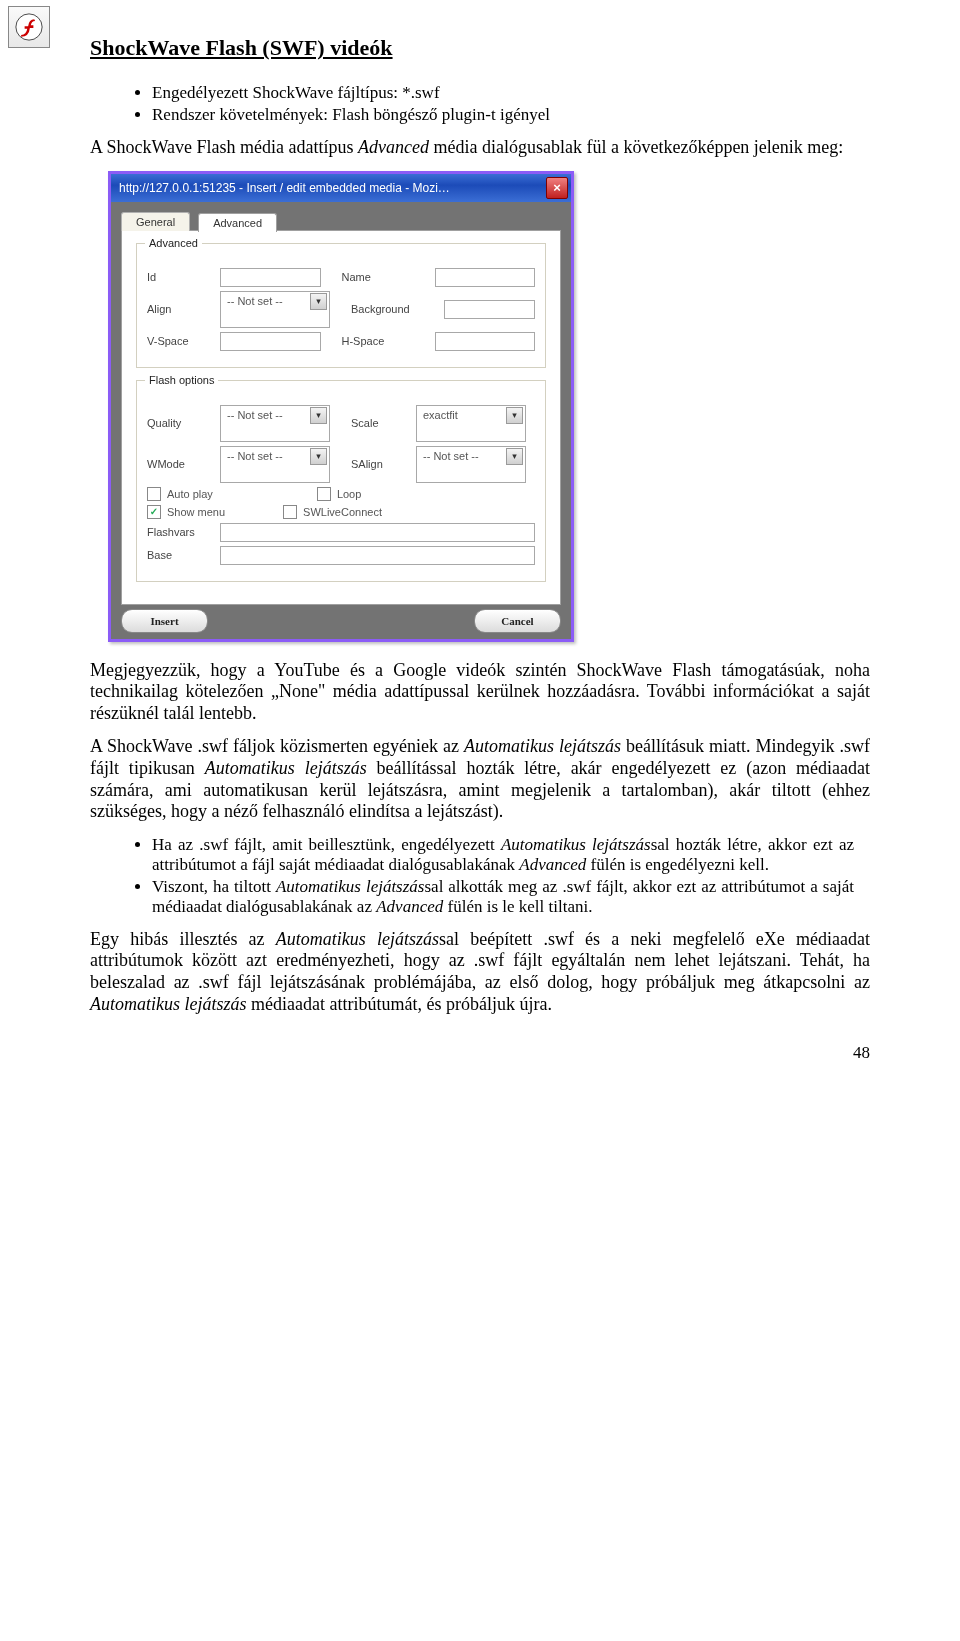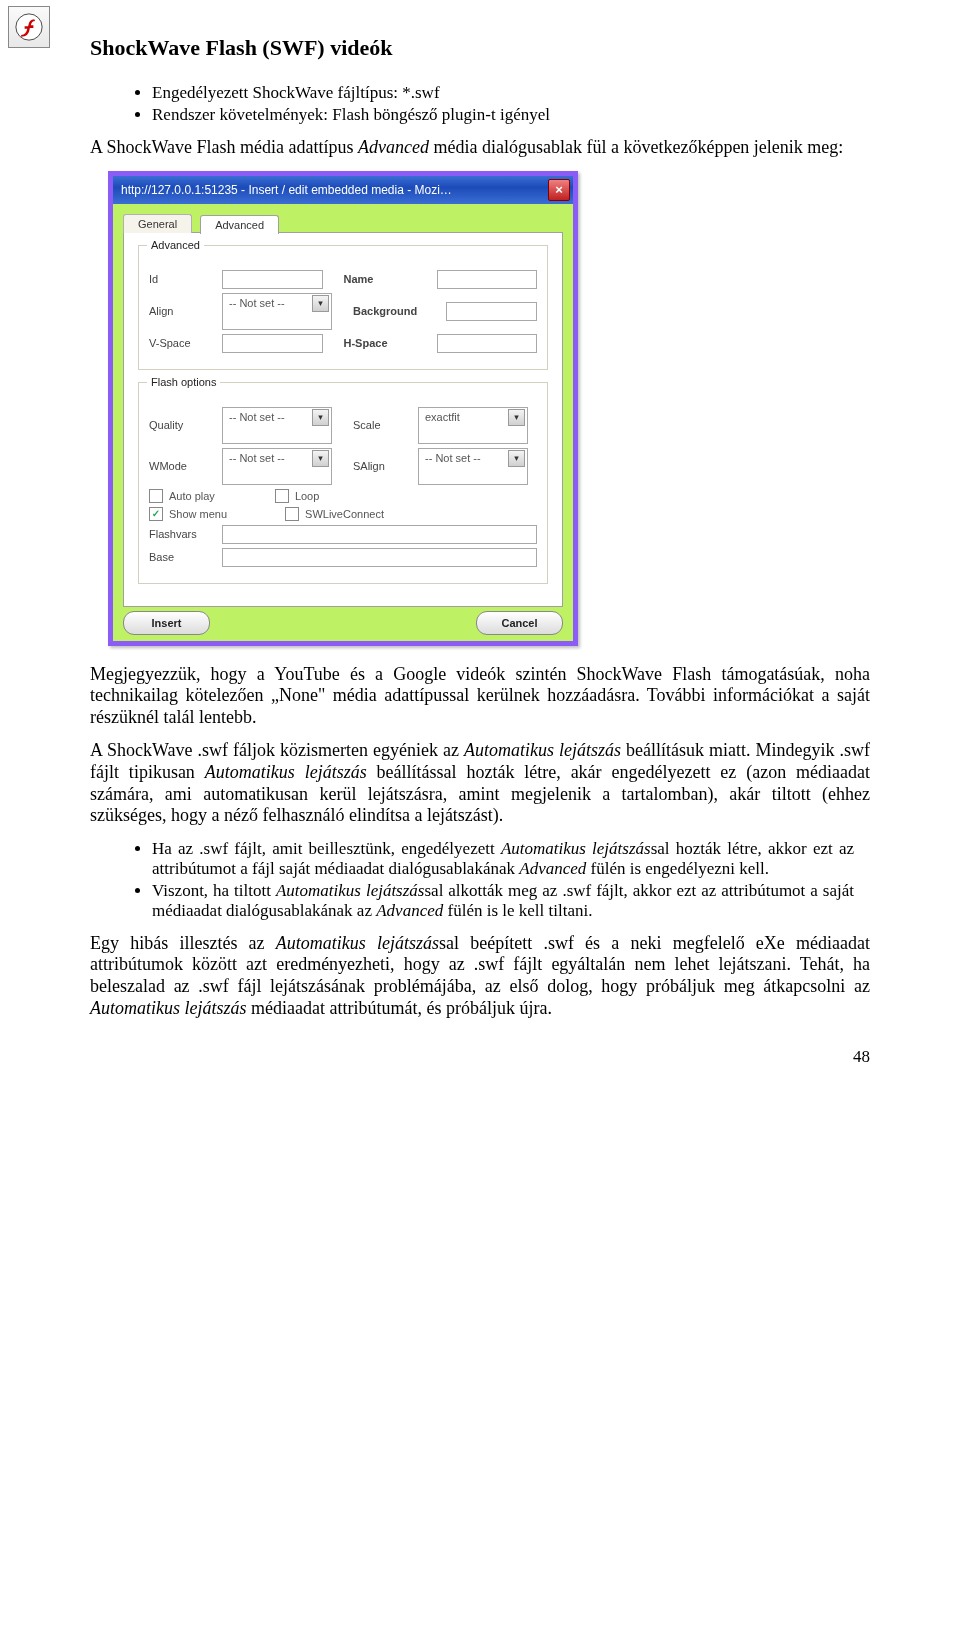--- a/index.html
+++ b/index.html
@@ -25,42 +25,43 @@
     background: linear-gradient(#fafafa, #e8e8e8);
     display: flex;
     align-items: center;
     justify-content: center;
   }
   .flash-icon svg { width: 28px; height: 28px; }
   h2.title {
     font-size: 22px;
     font-weight: bold;
     margin: 15px 0 22px 0;
+    text-decoration: underline;
   }
   ul.bullets {
     margin: 0 0 12px 0;
     padding-left: 46px;
   }
   ul.bullets li {
     margin: 2px 16px;
     font-size: 17px;
   }
   p.para {
     margin: 8px 0 12px 0;
     text-align: justify;
     line-height: 1.2;
   }
   .italic { font-style: italic; }
 
   
   .dlg {
     width: 460px;
     margin: 8px 0 18px 18px;
-    background: #bef264;
-    border: 5px solid #8b5cf6;
+    background: #737373;
+    border: 3px solid #8b5cf6;
     box-shadow: 2px 2px 3px rgba(0,0,0,.25);
     font-family: Tahoma, Arial, sans-serif;
     font-size: 11px;
     color: #333333;
   }
   .dlg-titlebar {
     height: 28px;
     background: linear-gradient(#3b6ed5, #1c4bb8 40%, #3b6ed5);
     color: #ffffff;
     display: flex;
@@ -107,21 +108,21 @@
   .fs-legend {
     position:relative; top:-15px; left:-2px;
     background:#ffffff;
     padding:0 4px;
     font-size:11px; color:#222;
     display:inline-block;
     margin-bottom:-8px;
   }
   .row { display:flex; align-items:center; gap:21px; margin:4px 0; }
   .lbl { width:52px; font-size:11px; color:#444; }
-  .lbl2 { width:72px; font-size:11px; color:#444;font-weight:bold; }
+  .lbl2 { width:72px; font-size:11px; color:#444; }
   .inp {
     flex:1;
     min-width: 56px;
     height:17px;
     border:1px solid #a8a8a8;
     background:#ffffff;
   }
   .sel {
     display:flex; align-items:center;
     height:19px; min-width:92px;
@@ -149,21 +150,21 @@
     display:flex;align-items:center;justify-content:center;
     font-size:10px; color:#2a5; font-weight:bold;
   }
   .btnrow { display:flex; justify-content:space-between; padding:4px 0 0 0; }
   .btn {
     min-width:85px; height:22px;
     border:1px solid #888;
     background:linear-gradient(#ffffff,#dcdcdc);
     border-radius:11px;
     display:flex;align-items:center;justify-content:center;
-    font-size:11px; font-weight:bold; color:#222;
+    font-size:11px; font-weight:bold; color:#222;font-family:Liberation Serif, serif;
   }
   .pagenum {
     text-align: right;
     font-size: 17px;
     margin-top: 28px;
   }
 </style>
 </head>
 <body>
 
@@ -243,21 +244,21 @@
             <div class="sel" style="min-width:100px">
               <span>-- Not set --</span>
               <span class="arrow">▾</span>
             </div>
             <span class="lbl" style="width:44px">SAlign</span>
             <div class="sel" style="min-width:100px">
               <span>-- Not set --</span>
               <span class="arrow">▾</span>
             </div>
           </div>
-          <div class="row" style="gap:60px">
+          <div class="row" style="gap:104px">
             <span class="chk">
               <span class="chk-box"></span>
               <span>Auto play</span>
             </span>
             <span class="chk">
               <span class="chk-box"></span>
               <span>Loop</span>
             </span>
           </div>
           <div class="row" style="gap:58px">

